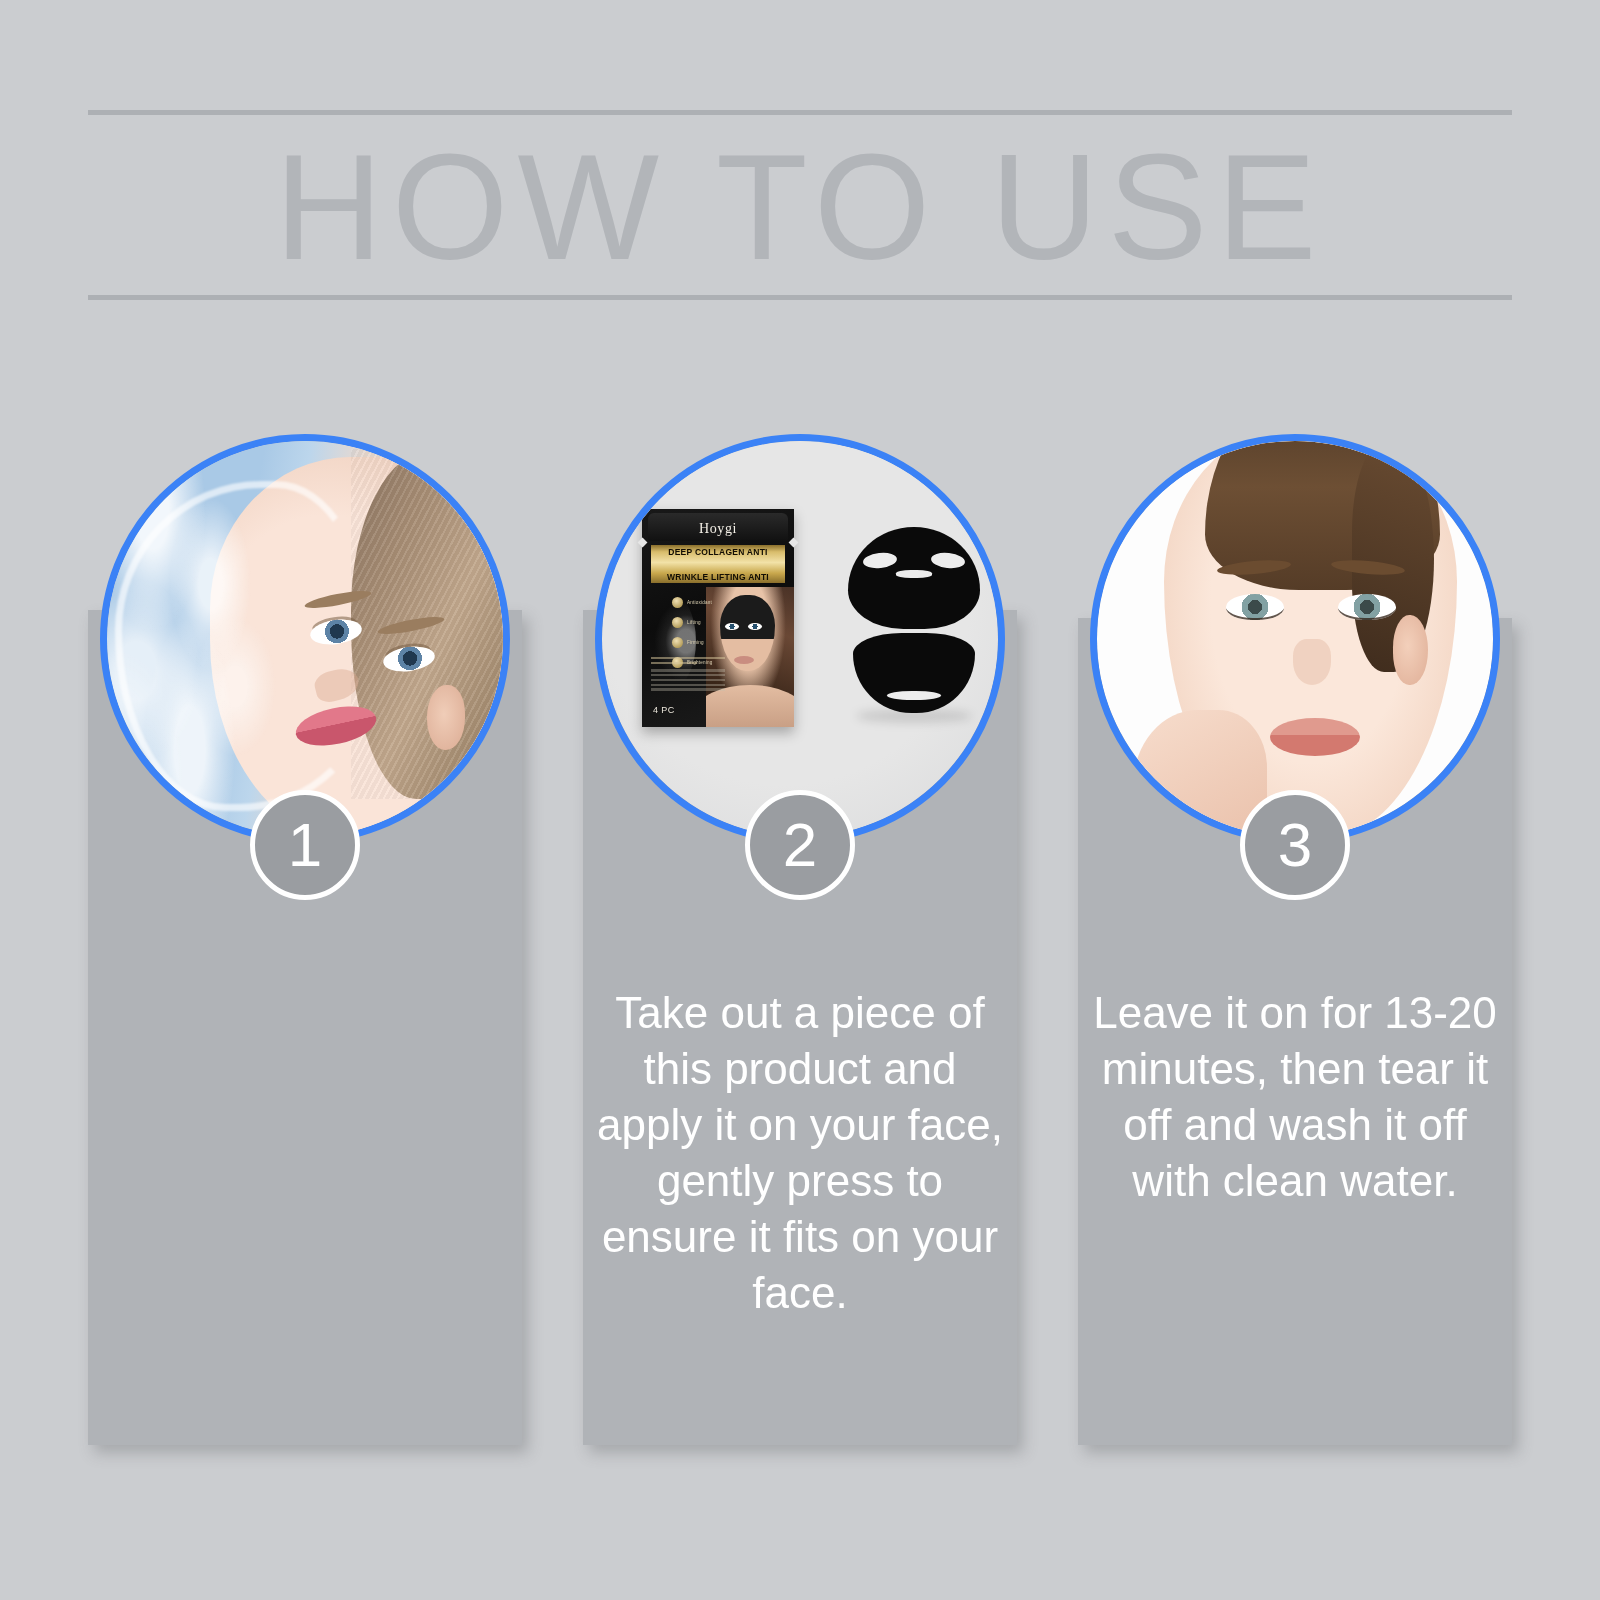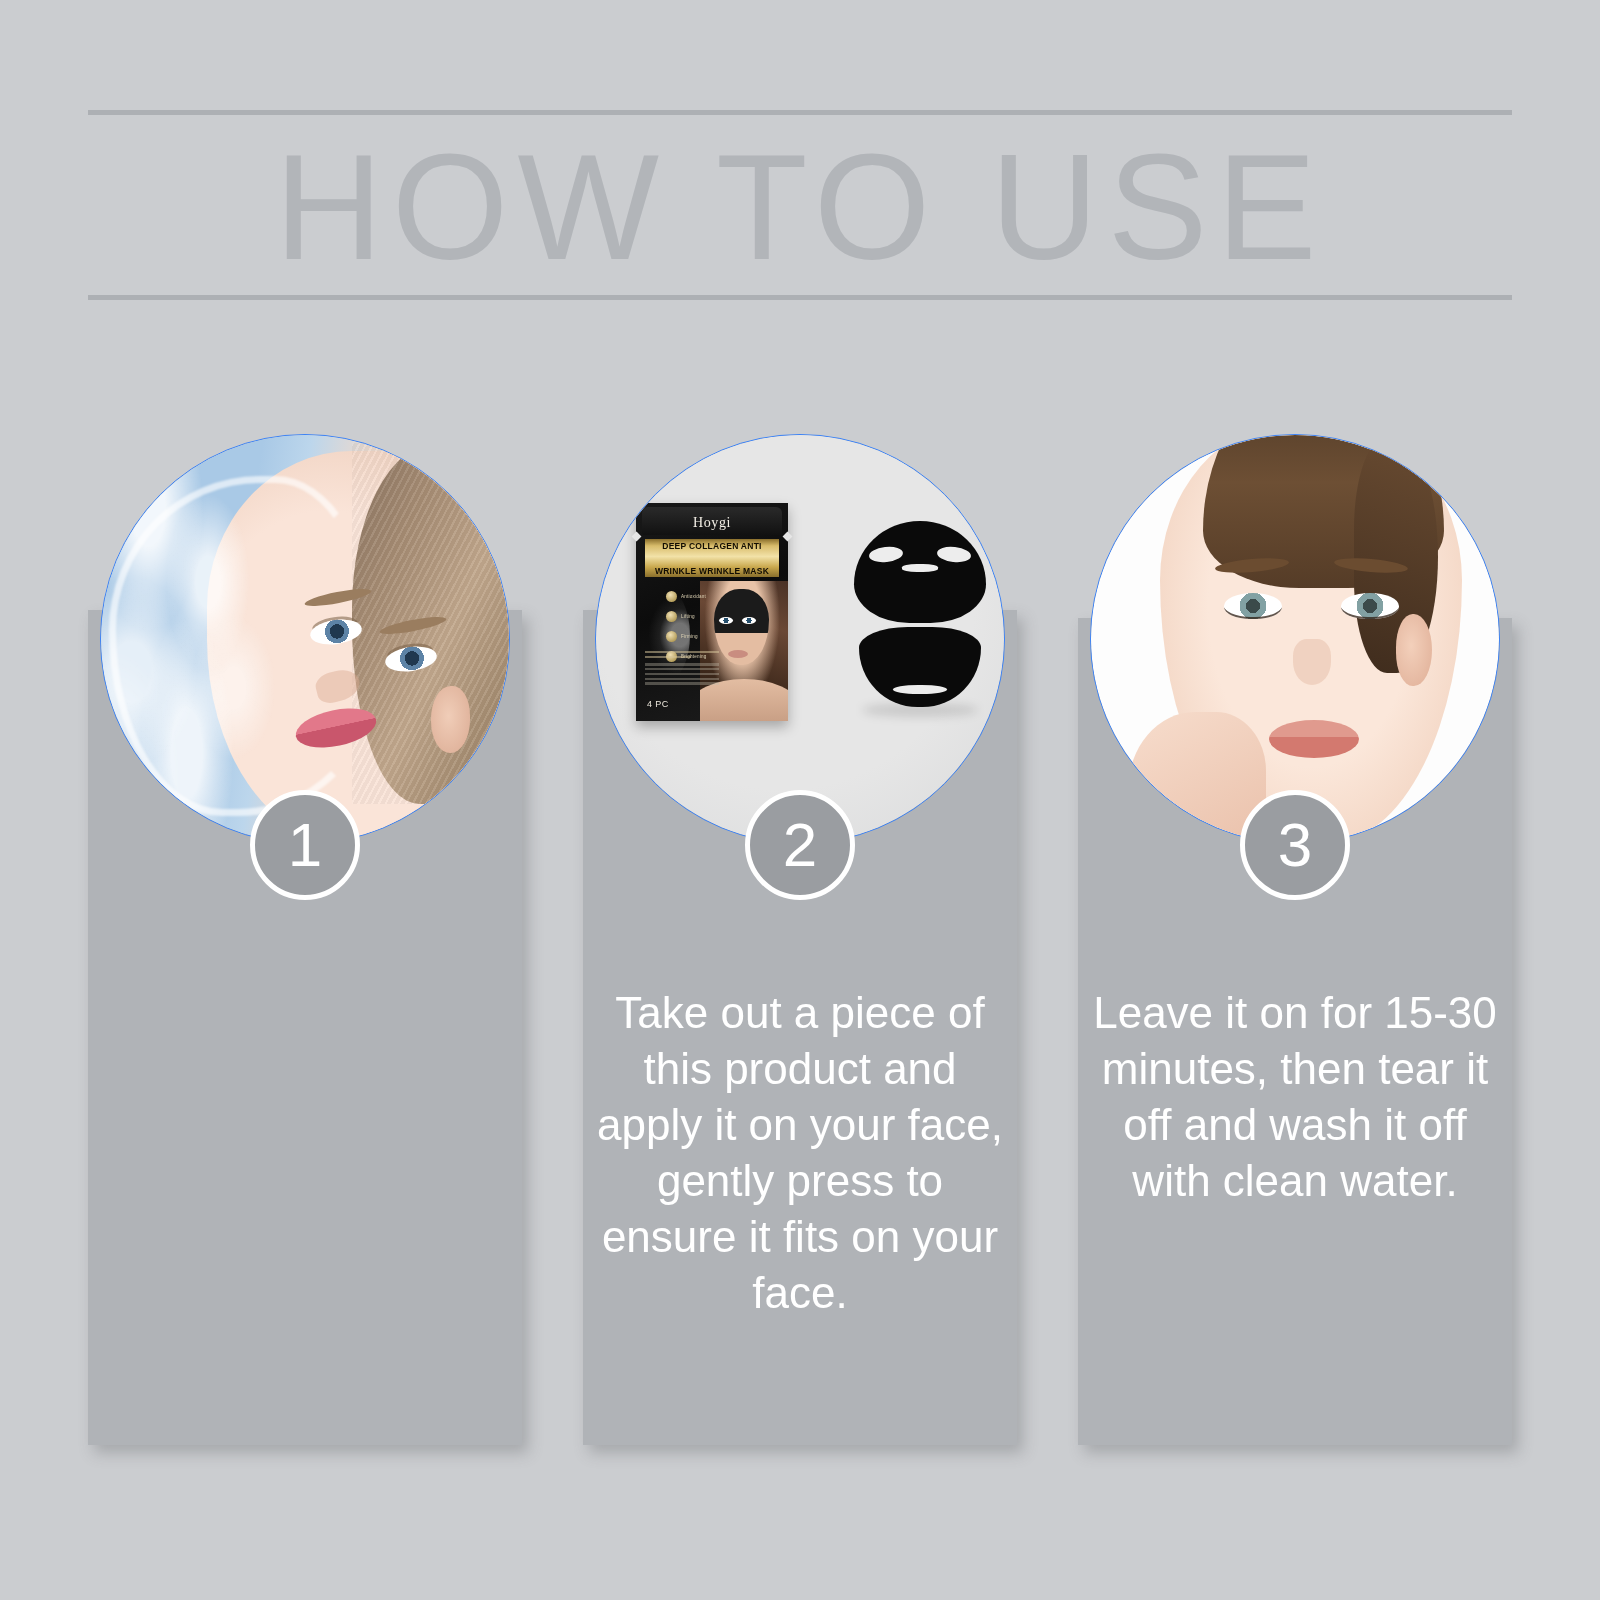--- a/index.html
+++ b/index.html
@@ -80,21 +80,21 @@
 
   
   .photo {
     position: absolute;
     width: 410px;
     height: 410px;
     border-radius: 50%;
     overflow: hidden;
     top: 434px;
     left: 15px;
-    border: 1px solid #3b82f6;
+    border: 7px solid #3b82f6;
     box-sizing: border-box;
   }
   .photo-inner {
     position: absolute;
     inset: 0;
     border-radius: 50%;
     overflow: hidden;
   }
 
   
@@ -509,21 +509,21 @@
         <div class="ph2-bg"></div>
 
         <div class="pack">
           <div class="pack-top"></div>
           <div class="pack-notch-l"></div>
           <div class="pack-notch-r"></div>
           <div class="pack-brand">Hoygi</div>
 
           <div class="pack-banner">
             <span>DEEP COLLAGEN ANTI</span>
-            <span>WRINKLE WRINKLE MASK</span>
+            <span>WRINKLE LIFTING ANTI</span>
           </div>
 
           <div class="pack-swirl"></div>
 
           <div class="pack-model">
             <div class="pack-model-face"></div>
             <div class="pack-model-eye-a"></div>
             <div class="pack-model-eye-b"></div>
             <div class="pack-model-lips"></div>
             <div class="pack-model-shoulder"></div>
@@ -594,16 +594,16 @@
           <div class="ph3-eye-a"></div>
           <div class="ph3-eye-b"></div>
           <div class="ph3-nose"></div>
           <div class="ph3-lips"></div>
         </div>
         <div class="ph3-hand"></div>
       </div>
     </div>
 
     <div class="badge">3</div>
-    <div class="caption cap-3">Leave it on for 15-30 minutes, then tear it off and wash it off with clean water.</div>
+    <div class="caption cap-3">Leave it on for 13-20 minutes, then tear it off and wash it off with clean water.</div>
   </div>
 
 </div>
 
 </body></html>

